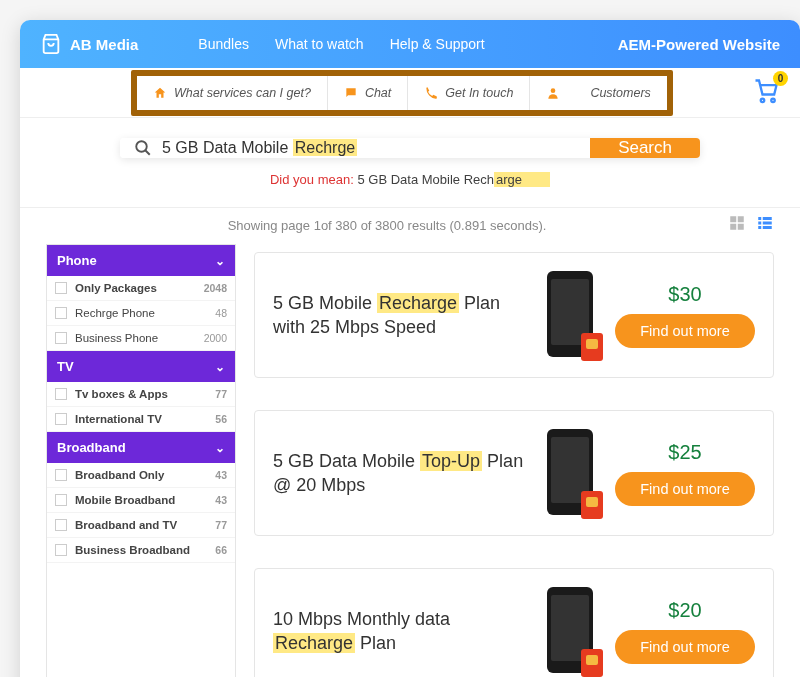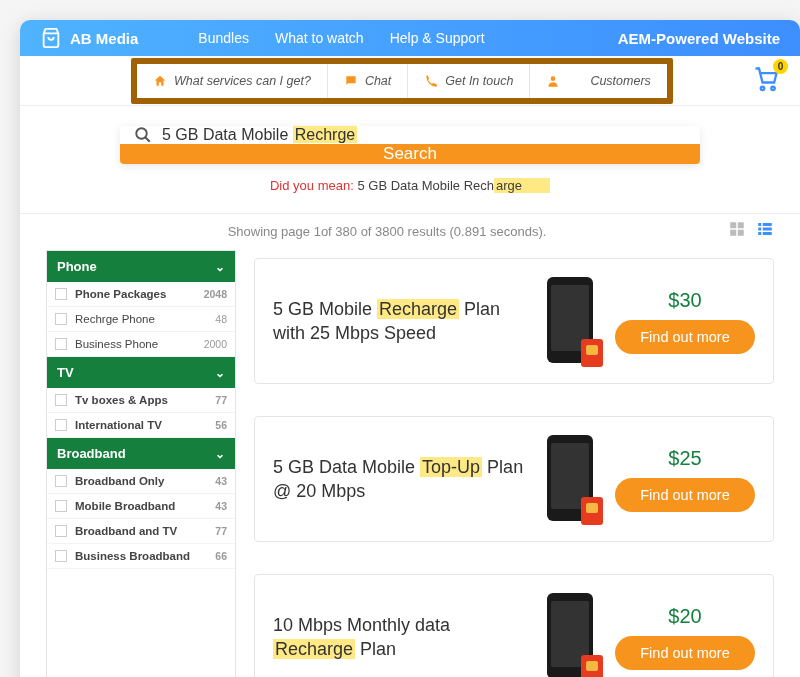--- a/index.html
+++ b/index.html
@@ -1,46 +1,46 @@
 <!DOCTYPE html>
 <html><head>
 <meta charset="utf-8">
 <style>
 * { margin: 0; padding: 0; box-sizing: border-box; font-family: -apple-system, BlinkMacSystemFont, "Segoe UI", Arial, sans-serif; }
 body { background: #f5f5f5; padding: 20px; }
 .window { width: 780px; background: #fff; border-radius: 10px; box-shadow: 0 4px 20px rgba(0,0,0,0.15); overflow: hidden; }
-.header { background: linear-gradient(90deg, #4fb3ff 0%, #3d8eff 100%); height: 36px; display: flex; align-items: center; padding: 12px 20px; color: #fff; }
+.header { background: linear-gradient(90deg, #4fb3ff 0%, #3d8eff 100%); height: 48px; display: flex; align-items: center; padding: 12px 20px; color: #fff; }
 .brand { display: flex; align-items: center; gap: 8px; font-weight: 700; font-size: 15px; flex: 0 0 auto; margin-right: 60px; }
 .brand svg { width: 22px; height: 22px; }
 .topnav { display: flex; gap: 26px; font-size: 14px; font-weight: 500; }
 .topnav span { cursor: pointer; }
 .tagline { margin-left: auto; font-weight: 700; font-size: 15px; }
 .subnav { height: 50px; display: flex; align-items: center; padding: 0 20px; border-bottom: 1px solid #eee; }
 .subnav-group { display: flex; border: 6px solid #a16207; border-radius: 2px; margin-left: 91px; font-style: italic; }
 .subnav-item { display: flex; align-items: center; gap: 7px; padding: 10px 16px; font-size: 12.5px; color: #555; border-right: 1px solid #e5e5e5; cursor: pointer; }
 .subnav-item:last-child { border-right: none; gap: 30px; }
 .sub-icon { color: #f7941d; display: inline-flex; }
 .cart { margin-left: auto; position: relative; cursor: pointer; }
 .cart-badge { position: absolute; top: -6px; right: -8px; background: #ffd400; color: #333; border-radius: 50%; width: 15px; height: 15px; font-size: 10px; display: flex; align-items: center; justify-content: center; font-weight: 700; }
 .searchbar-wrap { padding: 20px 100px; border-bottom: 1px solid #eee; }
-.searchbar { display: flex; box-shadow: 0 2px 8px rgba(0,0,0,0.1); border-radius: 4px; overflow: hidden; flex-direction: column; }
+.searchbar { display: flex; box-shadow: 0 2px 8px rgba(0,0,0,0.1); border-radius: 4px; overflow: hidden; }
 .search-input { flex: 1; display: flex; align-items: center; padding: 0 14px; background: #fff; }
 .search-input svg { flex: 0 0 auto; margin-right: 10px; }
 .search-btn { background: #f7941d; color: #fff; font-size: 17px; border: none; padding: 0 28px; cursor: pointer; }
 .dym { margin-top: 14px; font-size: 13px; text-align: center; }
 .dym-label { color: #d33; }
 .dym-text { color: #404040; }
 .mark { background: #ffe985; padding: 0 2px; }
 .content { display: flex; padding: 8px 26px 26px 26px; gap: 18px; }
 .meta-row { display: flex; align-items: center; padding: 6px 26px 0 26px; }
 .results-meta { flex: 1; text-align: center; font-size: 13px; color: #888; }
 .view-toggle { display: flex; gap: 10px; }
 .view-icon { cursor: pointer; }
 .sidebar { width: 190px; flex: 0 0 auto; border: 1px solid #e5e5e5; }
-.facet-head { background: #15803d; color: #fff; font-size: 13px; font-weight: 600; padding: 8px 10px; display: flex; align-items: center; justify-content: space-between; cursor: pointer; }
+.facet-head { background: #6d28d9; color: #fff; font-size: 13px; font-weight: 600; padding: 8px 10px; display: flex; align-items: center; justify-content: space-between; cursor: pointer; }
 .chev { font-size: 12px; }
 .facet-list { background: #fff; }
 .facet-item { display: flex; align-items: center; padding: 6px 8px; font-size: 11.5px; color: #444; border-bottom: 1px solid #f3f3f3; }
 .facet-item.bold { font-weight: 700; }
 .facet-item .cb { width: 12px; height: 12px; border: 1px solid #ccc; margin-right: 8px; flex: 0 0 auto; }
 .facet-item .cnt { margin-left: auto; color: #999; font-size: 10.5px; }
 .results { flex: 1; display: flex; flex-direction: column; gap: 32px; padding-top: 8px; }
 .card { border: 1px solid #e5e5e5; border-radius: 4px; padding: 18px; display: flex; align-items: center; gap: 18px; }
 .card-title { font-size: 18px; color: #333; line-height: 1.35; flex: 1; }
 .phone { width: 50px; height: 88px; position: relative; flex: 0 0 auto; }
@@ -163,21 +163,21 @@
 
   <div class="content">
     <div class="sidebar" id="sidebar">
         <div class="facet-head">
           <span>Phone</span>
           <span class="chev">⌄</span>
         </div>
         <div class="facet-list">
           <div class="facet-item bold">
             <span class="cb"></span>
-            <span>Phone Packages</span>
+            <span>Only Packages</span>
             <span class="cnt">2048</span>
           </div>
           <div class="facet-item">
             <span class="cb"></span>
             <span>Rechrge Phone</span>
             <span class="cnt">48</span>
           </div>
           <div class="facet-item">
             <span class="cb"></span>
             <span>Business Phone</span>

